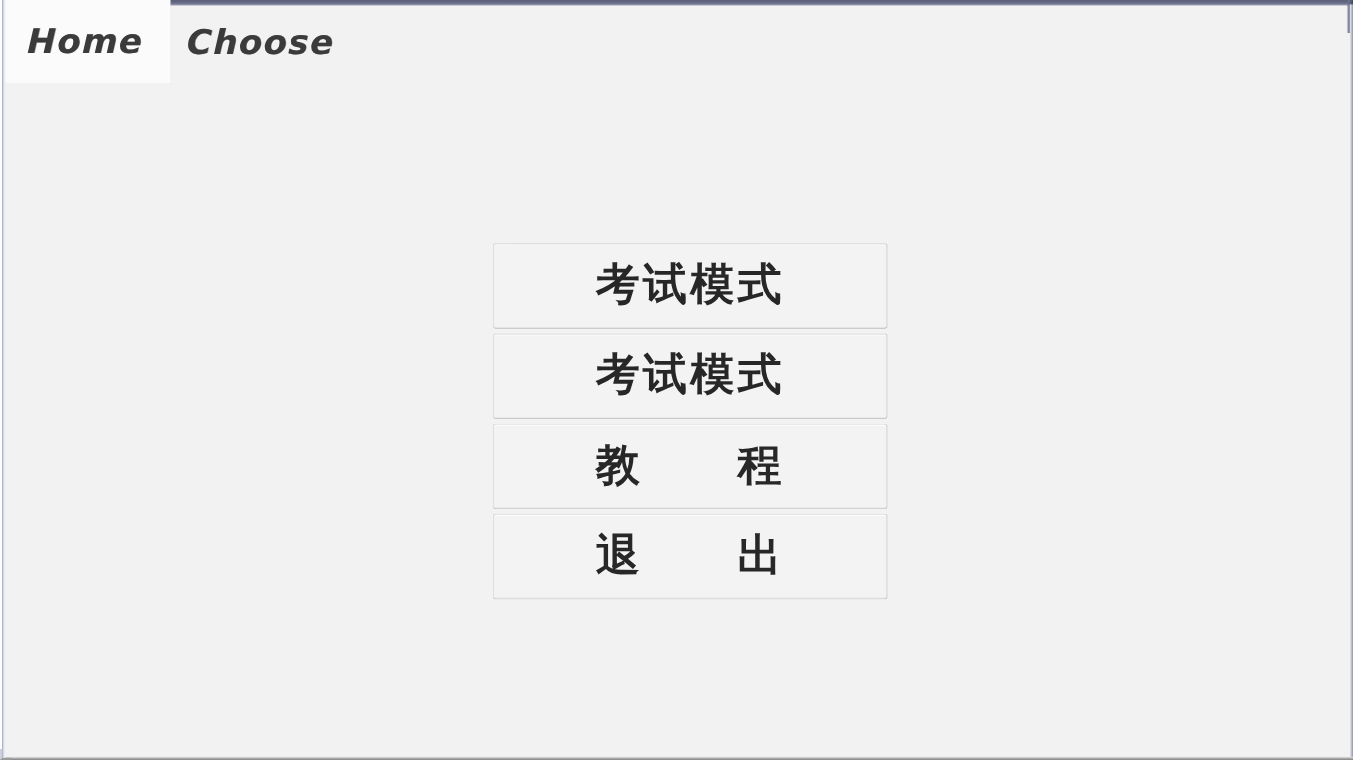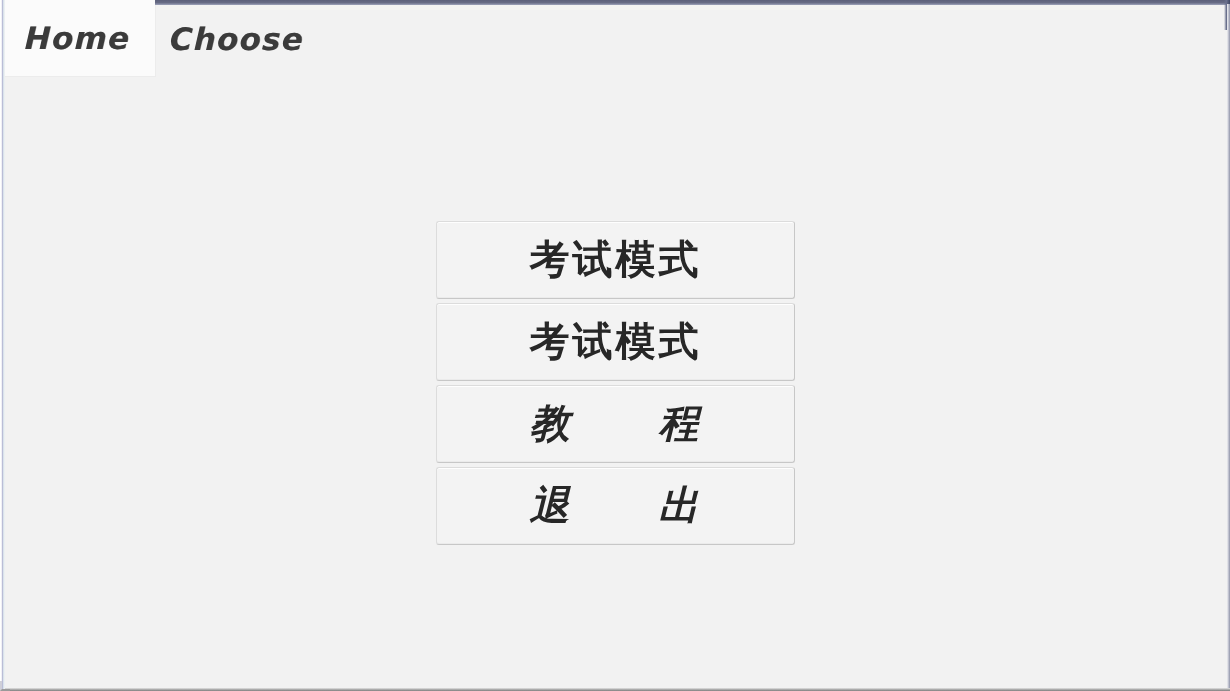--- a/index.html
+++ b/index.html
@@ -138,21 +138,21 @@
     top: 78px;
     right: 3px;
     bottom: 3px;
     background: #f2f2f2;
     z-index: 2;
   }
 
   
   #menu-stack {
     position: absolute;
-    left: 436px;
+    left: 448px;
     top: 221px;
     width: 359px;
     z-index: 4;
   }
   .menu-button {
     position: relative;
     display: block;
     width: 359px;
     height: 78px;
     margin: 0 0 4px 0;
@@ -180,21 +180,20 @@
     font-size: 40px;
     font-weight: 700;
     color: #272727;
     letter-spacing: 3px;
     white-space: pre;
     line-height: 1;
     transform: translateY(-1px);
   }
   .menu-button-label.spaced {
     letter-spacing: 3px;
-    font-style: italic;
   }
 </style>
 </head>
 <body>
 
 <div id="app-window">
 
   <div id="content-area"></div>
 
   <div id="tab-bar">

